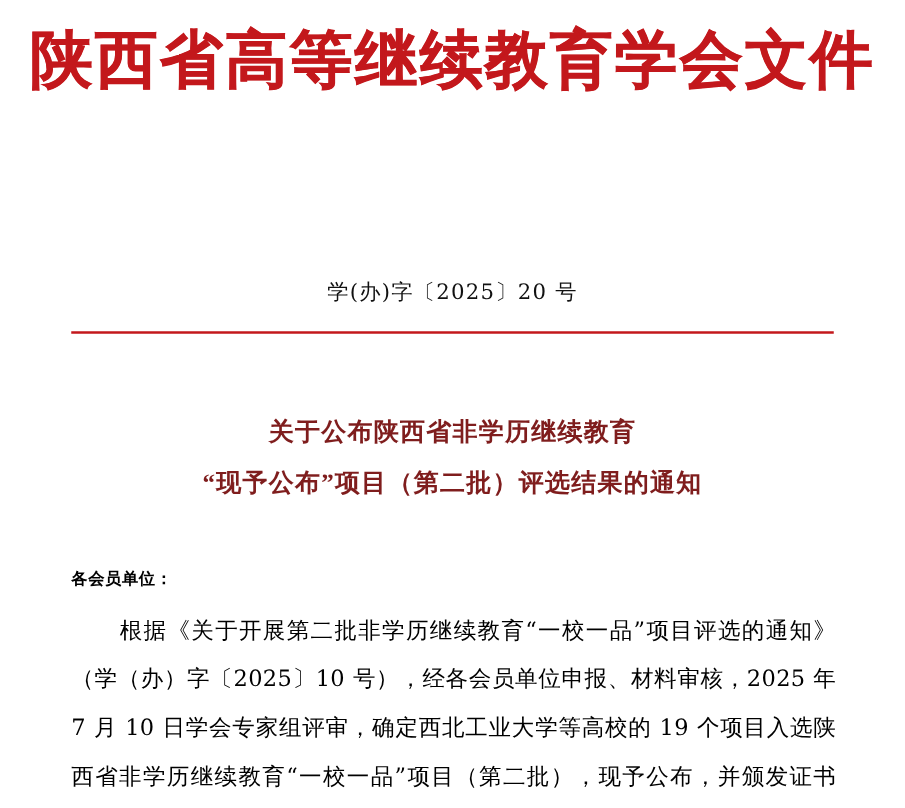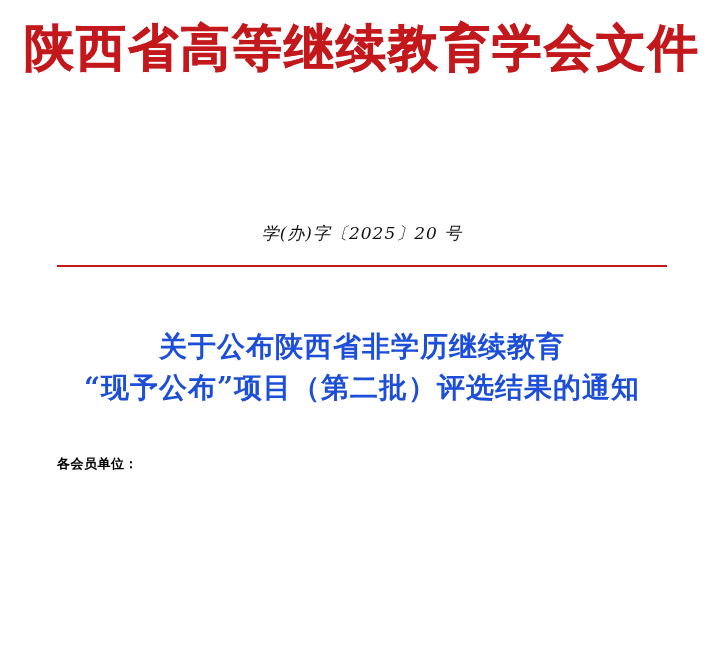--- a/index.html
+++ b/index.html
@@ -45,21 +45,20 @@
   .doc-number {
     position: absolute;
     top: 222px;
     left: 0;
     width: 724px;
     text-align: center;
     font-size: 17px;
     letter-spacing: 1px;
     color: #111111;
     font-family: "DejaVu Serif", "Liberation Serif", serif;
-    font-style: italic;
   }
 
   
   .red-rule {
     position: absolute;
     top: 265px;
     left: 57px;
     width: 610px;
     height: 2px;
     background: #c3181c;
@@ -68,24 +67,25 @@
   
   .doc-title {
     position: absolute;
     top: 326px;
     left: 0;
     width: 724px;
     text-align: center;
   }
   .doc-title-line {
     font-weight: bold;
-    font-size: 28px;
+    font-size: 20px;
     line-height: 41px;
     letter-spacing: 1px;
-    color: #1d4ed8;
+    color: #7f1d1d;
+    font-family: Liberation Serif, serif;
   }
 
   
   .body-block {
     position: absolute;
     top: 447px;
     left: 57px;
     width: 612px;
   }
   .salutation {
@@ -120,15 +120,16 @@
 
   <div class="red-rule"></div>
 
   <div class="doc-title">
     <div class="doc-title-line">关于公布陕西省非学历继续教育</div>
     <div class="doc-title-line">“现予公布”项目（第二批）评选结果的通知</div>
   </div>
 
   <div class="body-block">
     <div class="salutation">各会员单位：</div>
+    <div class="para"><span class="indent"></span><span>根据《关于开展第二批非学历继续教育“一校一品”项目评选的通知》（学（办）字〔2025〕10 号），经各会员单位申报、材料审核，2025 年 7 月 10 日学会专家组评审，确定西北工业大学等高校的 19 个项目入选陕西省非学历继续教育“一校一品”项目（第二批），现予公布，并颁发证书</span></div>
   </div>
 
 </div>
 
 </body></html>

